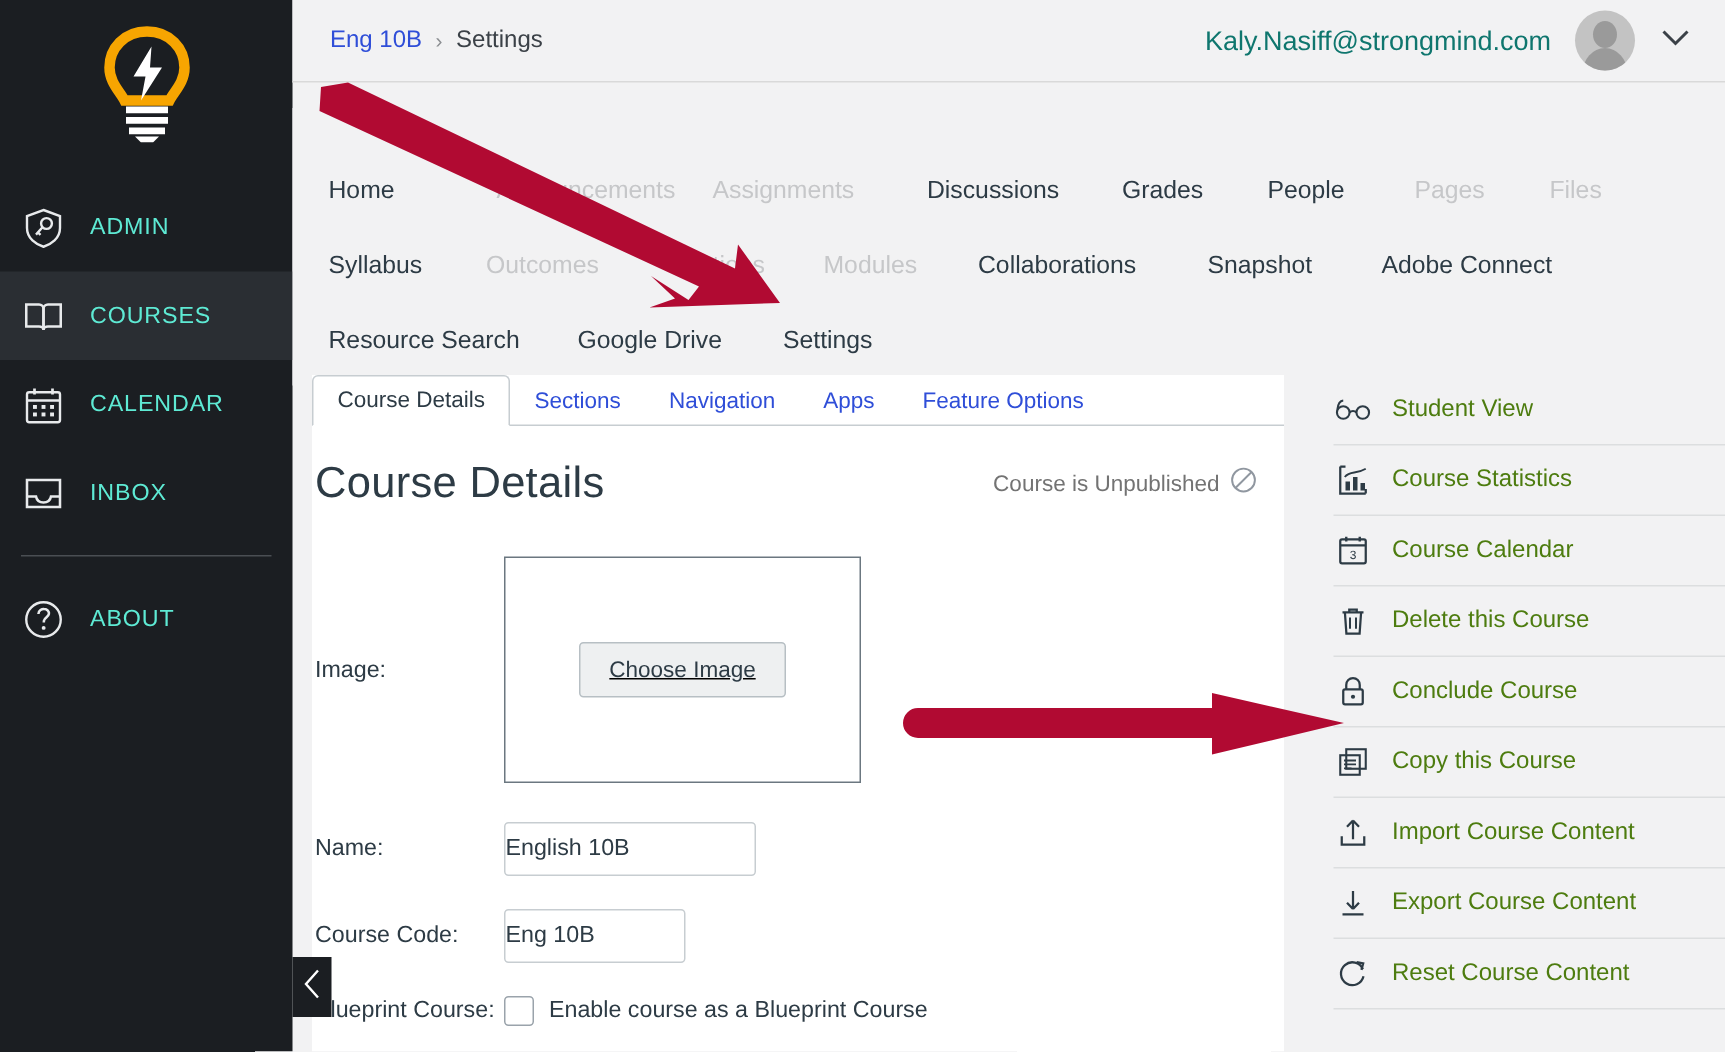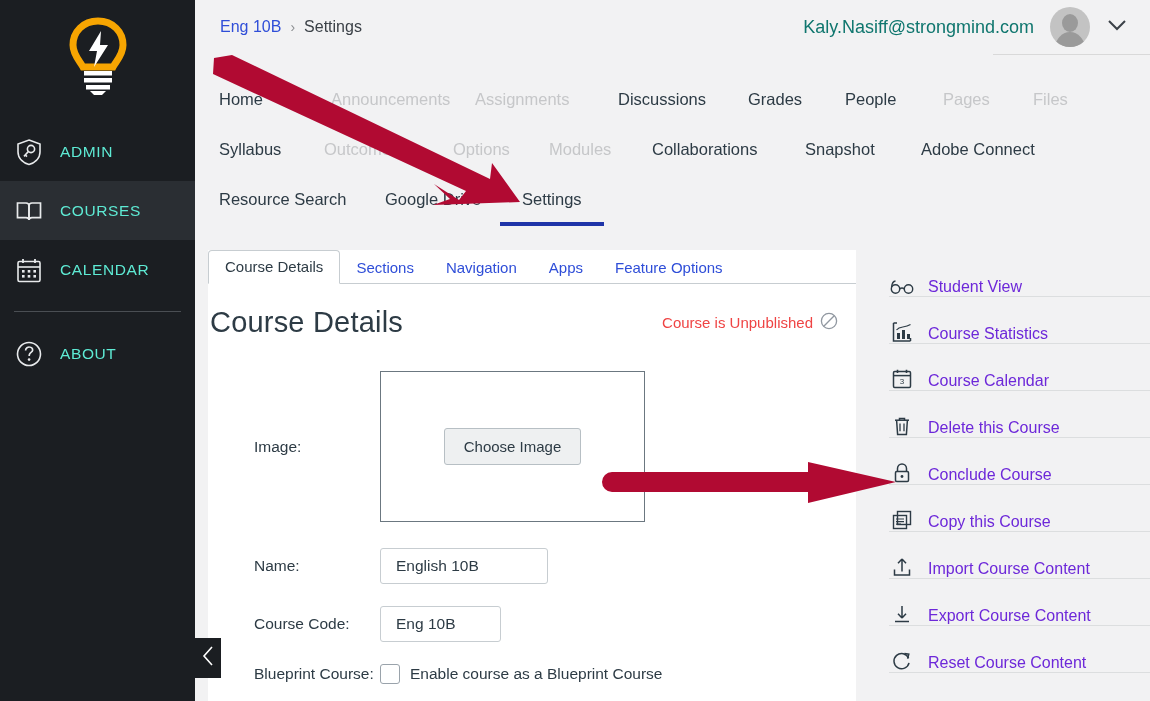--- a/index.html
+++ b/index.html
@@ -84,21 +84,21 @@
     width:16px; height:18px; border-radius:50%; background:#9a9a9a;
   }
   #avatar::after {
     content:""; position:absolute; left:5px; top:25px;
     width:30px; height:24px; border-radius:50% 50% 0 0 / 70% 70% 0 0;
     background:#9a9a9a;
   }
 
   
   #course-tabs {
-    position: absolute; left: 195px; top: 44px;
+    position: absolute; left: 195px; top: 72px;
     width: 798px; height: 185px;
     background: #f2f2f3;
   }
   .tab-row { position: absolute; left: 0; width: 100%; height: 50px; }
   .tab-row.r1 { top: 38px; }
   .tab-row.r2 { top: 88px; }
   .tab-row.r3 { top: 138px; }
   .tab {
     position: absolute;
     font-size: 16.5px;
@@ -142,51 +142,51 @@
     display: flex; align-items: flex-end;
     padding: 22px 18px 0 2px;
   }
   #page-title {
     font-size: 29px; font-weight: 400; color: #2d3b45;
     letter-spacing: .2px;
   }
   #publish-status {
     margin-left: auto;
     display: flex; align-items: center; gap: 7px;
-    font-size: 15px; color: #ef4444;
+    font-size: 15px; color: #737373;
     padding-bottom: 6px;
   }
 
   
   #course-form { padding: 32px 0 0 2px; }
-  .form-row { display: flex; align-items: center; margin-bottom: 22px; margin-left: 44px; }
+  .form-row { display: flex; align-items: center; margin-bottom: 22px; }
   .form-row.image-row { align-items: center; margin-bottom: 26px; }
   .field-label {
     width: 126px; flex: 0 0 126px;
     font-size: 15.5px; color: #2d3b45;
   }
   #image-box {
-    width: 265px; height: 151px;
+    width: 238px; height: 151px;
     border: 1px solid #6b7780;
     background: #fff;
-    display: flex; align-items: center; justify-content: center;
+    display: flex; align-items: center; justify-content: center; text-decoration: underline;
   }
   #choose-image-btn {
     background: #eef0f1;
     border: 1px solid #b7bfc4;
     border-radius: 3px;
     padding: 9px 19px;
     font-size: 15px; color: #2d3b45;
     font-family: "Liberation Sans", sans-serif;
   }
   .text-input {
     height: 36px;
     border: 1px solid #c7cdd1;
     border-radius: 3px;
-    padding: 0 15px;
+    padding: 0 0;
     font-size: 15.5px; color: #2d3b45;
     background: #fff;
     font-family: "Liberation Sans", sans-serif;
   }
   #name-input { width: 168px; }
   #course-code-input { width: 121px; }
   .checkbox-box {
     width: 20px; height: 20px;
     border: 1px solid #9aa3ab; border-radius: 3px;
     background: #fff;
@@ -196,23 +196,23 @@
 
   
   #course-sidebar {
     position: absolute; left: 856px; top: 250px;
     width: 294px; height: 451px;
     background: #f2f2f3;
     padding-left: 33px;
   }
   .side-item {
     height: 47px;
-    display: flex; align-items: flex-end;
+    display: flex; align-items: center;
     border-bottom: 1px solid #dcdedf;
-    font-size: 16px; color: #6d28d9;
+    font-size: 16px; color: #4d7c0f;
   }
   .side-item .side-ico {
     width: 26px; flex: 0 0 26px;
     margin-right: 13px;
     display: flex; align-items: center; justify-content: center;
   }
 
   
   #annotations {
     position: absolute; left: 0; top: 0;
@@ -274,20 +274,29 @@
               <rect x="18.4" y="14" width="2.6" height="2.6"></rect>
               <rect x="7" y="19" width="2.6" height="2.6"></rect>
                 <rect x="12.7" y="19" width="2.6" height="2.6"></rect>
               <rect x="18.4" y="19" width="2.6" height="2.6"></rect>
             </g>
           </svg>
         </span>
         <span>CALENDAR</span>
       </div>
 
+      <div class="nav-item">
+        <span class="nav-ico">
+          <svg width="28" height="28" viewBox="0 0 28 28">
+            <path d="M3 5 H25 V23 H3 Z" fill="none" stroke="#e8eaec" stroke-width="1.7"></path>
+            <path d="M3 16 H9 C9.6 19 11.4 20 14 20 C16.6 20 18.4 19 19 16 H25" fill="none" stroke="#e8eaec" stroke-width="1.7"></path>
+          </svg>
+        </span>
+        <span>INBOX</span>
+      </div>
 
       <div class="nav-sep"></div>
 
       <div class="nav-item">
         <span class="nav-ico">
           <svg width="28" height="28" viewBox="0 0 28 28">
             <circle cx="14" cy="14" r="11.5" fill="none" stroke="#e8eaec" stroke-width="1.6"></circle>
             <path d="M10.6 10.4 C10.6 7.8 13 6.9 14.4 7 C16.6 7.1 17.8 8.6 17.6 10.3 C17.4 12.3 14.6 12.6 14.3 14.8 L14.2 16" fill="none" stroke="#e8eaec" stroke-width="1.7"></path>
             <circle cx="14.1" cy="19.6" r="1.3" fill="#e8eaec"></circle>
           </svg>

